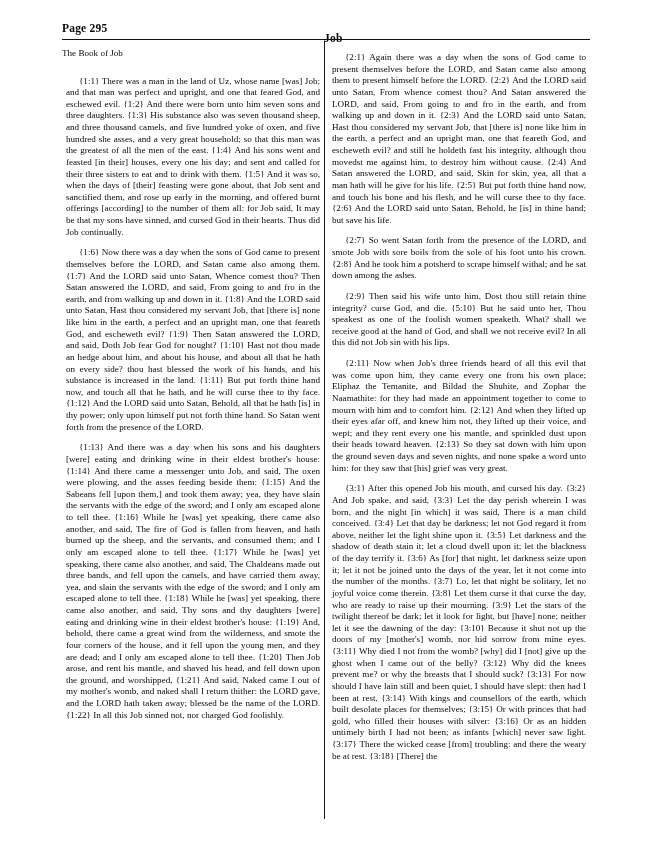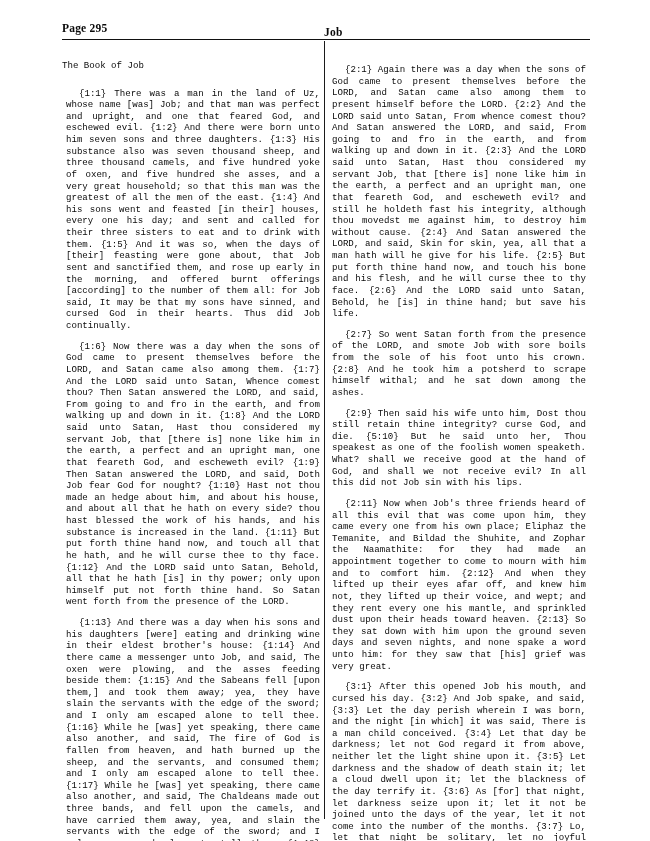--- a/index.html
+++ b/index.html
@@ -43,21 +43,21 @@
     left: 0;
     top: 0;
     font-size: 11.5px;
     font-weight: bold;
     letter-spacing: 0.2px;
     white-space: nowrap;
   }
   .book-title {
     position: absolute;
     left: 262px;
-    top: 4px;
+    top: 10px;
     font-size: 11.5px;
     font-weight: bold;
     letter-spacing: 0.2px;
     white-space: nowrap;
   }
   .header-rule {
     position: absolute;
     left: 0;
     top: 17px;
     width: 528px;
@@ -72,24 +72,23 @@
     top: 41px;
     width: 0;
     height: 778px;
     border-left: 1px solid #1a1a1a;
   }
 
   
   .columns {
     position: absolute;
     left: 62px;
-    top: 60px;
+    top: 48px;
     width: 528px;
     height: 770px;
-    font-family: Liberation Mono, monospace;
   }
   .column {
     position: absolute;
     top: 0;
     width: 262px;
     height: 770px;
   }
   .column-left  { left: 0; }
   .column-right { left: 266px; }
 

